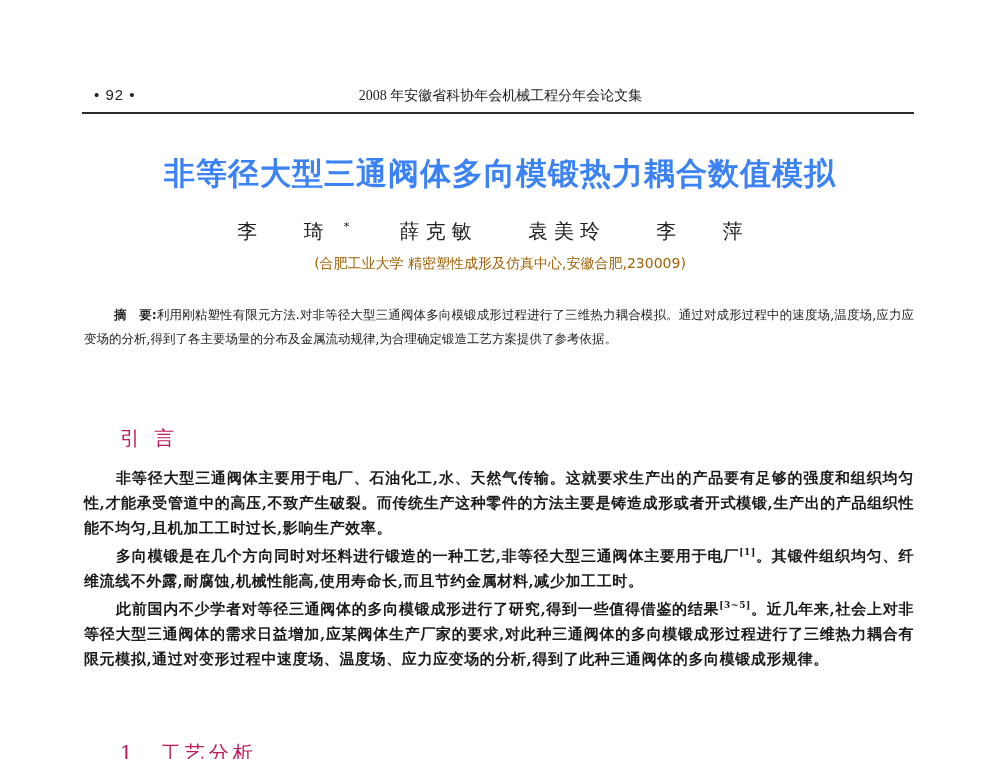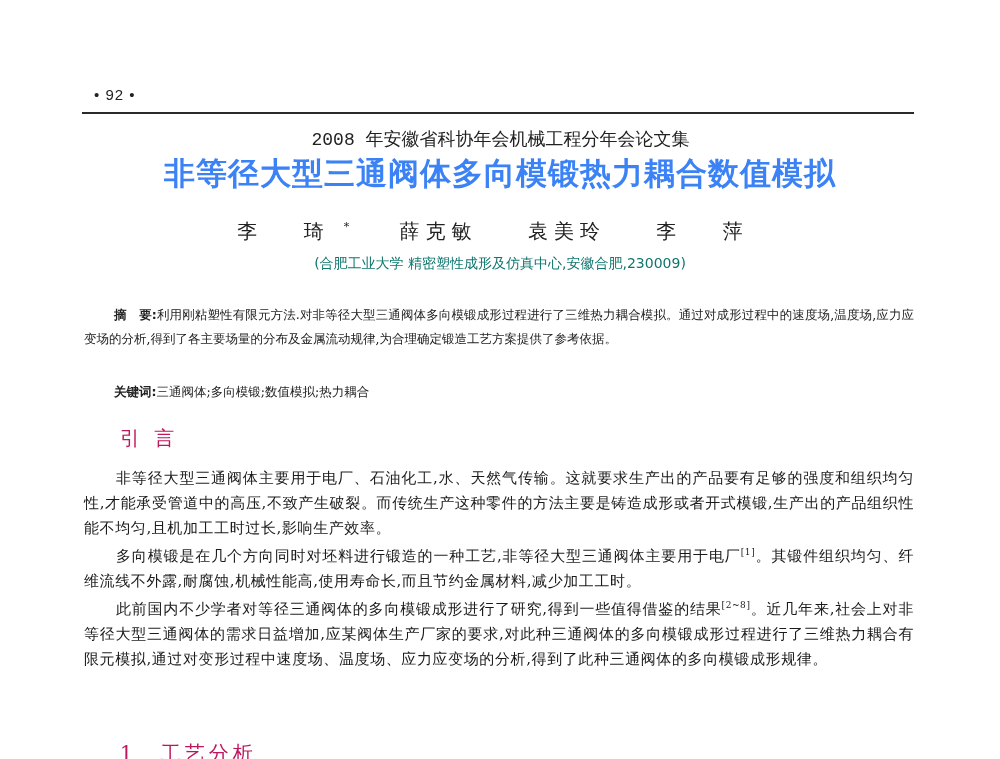--- a/index.html
+++ b/index.html
@@ -36,24 +36,23 @@
       font-size: 15px;
       color: #222;
       letter-spacing: 1px;
     }
     .journal-title {
       position: absolute;
       left: 0;
       right: 0;
       top: 1px;
       text-align: center;
-      font-family: Liberation Mono, monospace;
-      font-size: 18px;
+      font-family: Liberation Serif, serif;
+      font-size: 14px;
       color: #222;
-      margin-top: 40px;
     }
     .header-rule {
       position: absolute;
       top: 112px;
       left: 82px;
       width: 832px;
       height: 2px;
       background: #2a2a2a;
     }
     .paper-title {
@@ -85,21 +84,21 @@
     .author.spaced { letter-spacing: 20px; text-align: center; }
     .author sup { font-size: 11px; letter-spacing: 0; }
     .affiliation {
       position: absolute;
       top: 255px;
       left: 0;
       width: 1000px;
       text-align: center;
       font-family: "DejaVu Sans", sans-serif;
       font-size: 14px;
-      color: #0f766e;
+      color: #a16207;
     }
     .abstract {
       position: absolute;
       top: 303px;
       left: 84px;
       width: 830px;
       font-size: 12.5px;
       line-height: 24px;
       color: #222;
       text-align: justify;
@@ -134,20 +133,21 @@
       width: 830px;
       font-size: 15px;
       line-height: 25px;
       color: #1a1a1a;
       text-align: justify;
       letter-spacing: 0.6px;
     }
     .para {
       margin: 0 0 3px 0;
       text-indent: 32px;
+      font-weight: bold;
     }
     .para sup {
       font-size: 9px;
       vertical-align: super;
       line-height: 0;
     }
   </style>
 </head>
 <body>
 
@@ -167,27 +167,24 @@
     <span class="author"><span>袁美玲</span></span>
     <span class="author spaced"><span>李 萍</span></span>
   </div>
 
   <div class="affiliation">(合肥工业大学 精密塑性成形及仿真中心,安徽合肥,230009)</div>
 
   <div class="abstract">
     <span class="label">摘　要:</span><span>利用刚粘塑性有限元方法.对非等径大型三通阀体多向模锻成形过程进行了三维热力耦合模拟。通过对成形过程中的速度场,温度场,应力应变场的分析,得到了各主要场量的分布及金属流动规律,为合理确定锻造工艺方案提供了参考依据。</span>
   </div>
 
-  <div class="keywords">
-    <span class="label">关键词:</span><span>三通阀体;多向模锻;数值模拟;热力耦合</span>
-  </div>
 
   <div class="section-heading" style="top:425px;">引 言</div>
 
   <div class="body-text" style="top:466px;">
     <p class="para"><span>非等径大型三通阀体主要用于电厂、石油化工,水、天然气传输。这就要求生产出的产品要有足够的强度和组织均匀性,才能承受管道中的高压,不致产生破裂。而传统生产这种零件的方法主要是铸造成形或者开式模锻,生产出的产品组织性能不均匀,且机加工工时过长,影响生产效率。</span></p>
     <p class="para"><span>多向模锻是在几个方向同时对坯料进行锻造的一种工艺,非等径大型三通阀体主要用于电厂</span><sup>[1]</sup><span>。其锻件组织均匀、纤维流线不外露,耐腐蚀,机械性能高,使用寿命长,而且节约金属材料,减少加工工时。</span></p>
-    <p class="para"><span>此前国内不少学者对等径三通阀体的多向模锻成形进行了研究,得到一些值得借鉴的结果</span><sup>[2~8]</sup><span>。近几年来,社会上对非等径大型三通阀体的需求日益增加,应某阀体生产厂家的要求,对此种三通阀体的多向模锻成形过程进行了三维热力耦合有限元模拟,通过对变形过程中速度场、温度场、应力应变场的分析,得到了此种三通阀体的多向模锻成形规律。</span></p>
+    <p class="para"><span>此前国内不少学者对等径三通阀体的多向模锻成形进行了研究,得到一些值得借鉴的结果</span><sup>[3~5]</sup><span>。近几年来,社会上对非等径大型三通阀体的需求日益增加,应某阀体生产厂家的要求,对此种三通阀体的多向模锻成形过程进行了三维热力耦合有限元模拟,通过对变形过程中速度场、温度场、应力应变场的分析,得到了此种三通阀体的多向模锻成形规律。</span></p>
   </div>
 
   <div class="section-heading" style="top:740px;">1　工艺分析</div>
 
 </div>
 
 </body></html>

